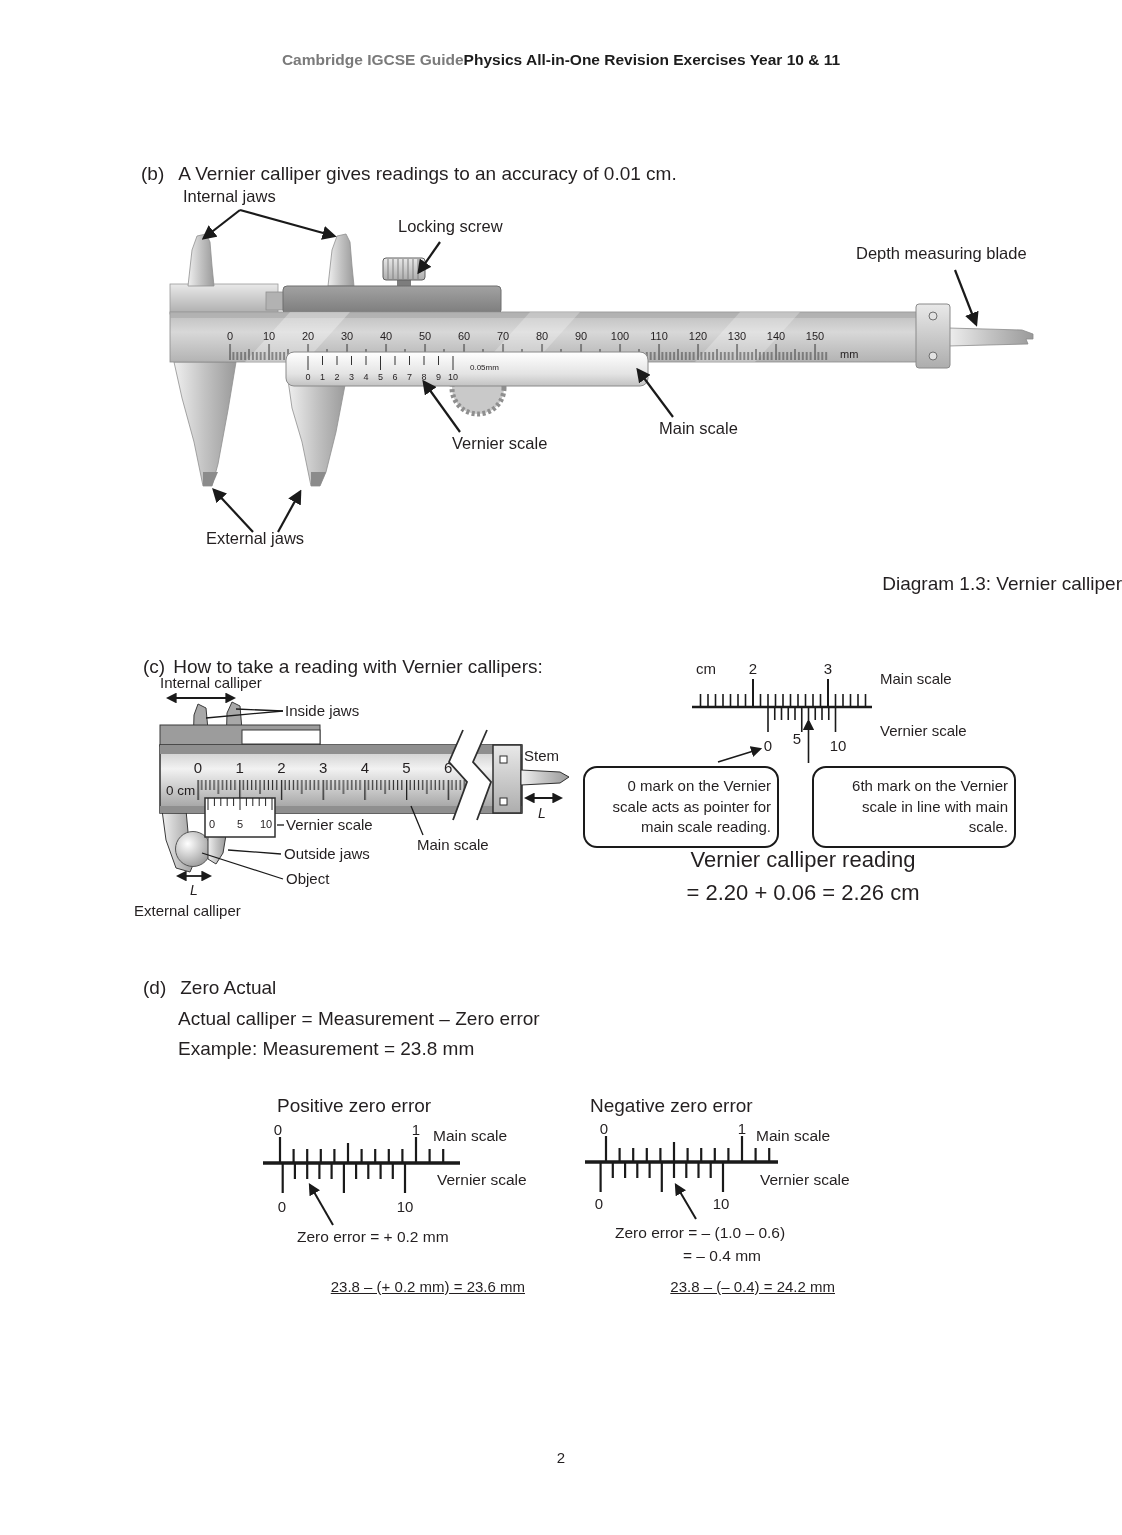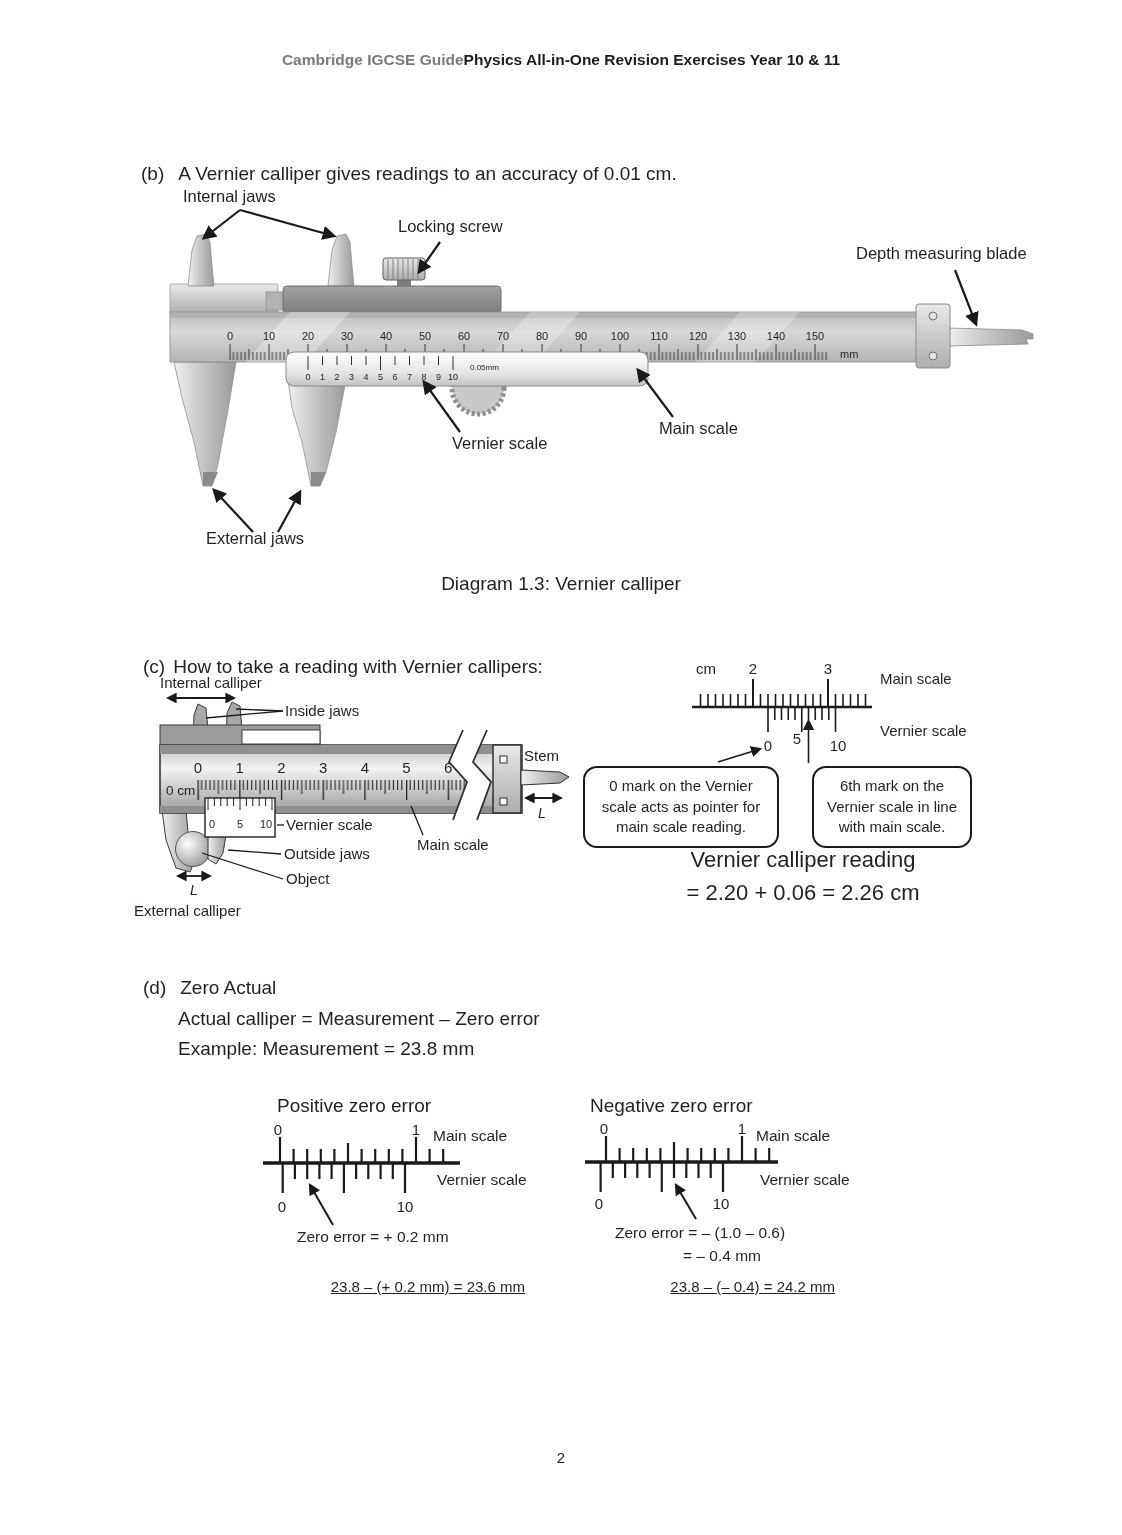--- a/index.html
+++ b/index.html
@@ -5,22 +5,22 @@
   html,body{margin:0;padding:0;background:#e9e9e9;}
   *{box-sizing:border-box;}
   #page{position:relative;width:1122px;height:1535px;background:#ffffff;margin:0 auto;
         font-family:"Liberation Sans",sans-serif;color:#231f20;overflow:hidden;}
   .abs{position:absolute;}
   .hdr{top:51px;left:0;width:1122px;text-align:center;font-size:15.5px;font-weight:bold;}
   .hdr .series{color:#7a7a7a;}
   .hdr .title{color:#1c1c1c;}
   .body-line{font-size:19px;margin-top:24px;}
   .sec-label{display:inline-block;margin-right:14px;}
-  .caption{top:573px;left:0;width:1122px;text-align:center;font-size:19px;}
-  .callout{border:2.5px solid #1a1a1a;border-radius:14px;text-align:center;
+  .caption{top:573px;left:0;width:1122px;text-align:right;font-size:19px;}
+  .callout{border:2.5px solid #1a1a1a;border-radius:14px;text-align:right;
            font-size:15px;line-height:1.38;padding:8px 6px;background:#fff;}
   .result{text-align:center;font-size:22px;line-height:1.5;}
   .eq{font-size:15px;text-align:right;text-decoration:underline;}
   .pgnum{top:1449px;left:0;width:1122px;text-align:center;font-size:15px;}
   svg text{fill:#231f20;}
   .lbl{font-size:16.5px;}
   .lbl2{font-size:15px;}
   .lbl3{font-size:15.5px;}
   .num-lg{font-size:15px;}
   .it{font-style:italic;font-size:14px;}
@@ -378,21 +378,21 @@
     <text class="lbl2" x="240" y="36">Main scale</text>
     <text class="lbl2" x="240" y="88">Vernier scale</text>
     <text class="num-lg" x="128" y="103" text-anchor="middle">0</text>
     <text class="num-lg" x="157" y="96" text-anchor="middle">5</text>
     <text class="num-lg" x="198" y="103" text-anchor="middle">10</text>
     <line x1="78" y1="114" x2="120" y2="101" stroke="#1a1a1a" stroke-width="1.6" marker-end="url(#ah3)"></line>
     <line x1="168.5" y1="115" x2="168.5" y2="73" stroke="#1a1a1a" stroke-width="1.6" marker-end="url(#ah3)"></line>
   </svg>
 
   <div class="abs callout" style="left:583px;top:766px;width:196px;">0 mark on the Vernier scale acts as pointer for main scale reading.</div>
-  <div class="abs callout" style="left:812px;top:766px;width:160px;">6th mark on the Vernier scale in line with main scale.</div>
+  <div class="abs callout" style="left:812px;top:766px;width:204px;">6th mark on the Vernier scale in line with main scale.</div>
 
   <div class="abs result" style="left:648px;top:843px;width:310px;">
     <div>Vernier calliper reading</div>
     <div>= 2.20 + 0.06 = 2.26 cm</div>
   </div>
 
   <div class="abs body-line" style="left:143px;top:953px;">
     <span class="sec-label">(d)</span><span>Zero Actual</span>
   </div>
   <div class="abs body-line" style="left:178px;top:984px;">Actual calliper = Measurement – Zero error</div>

